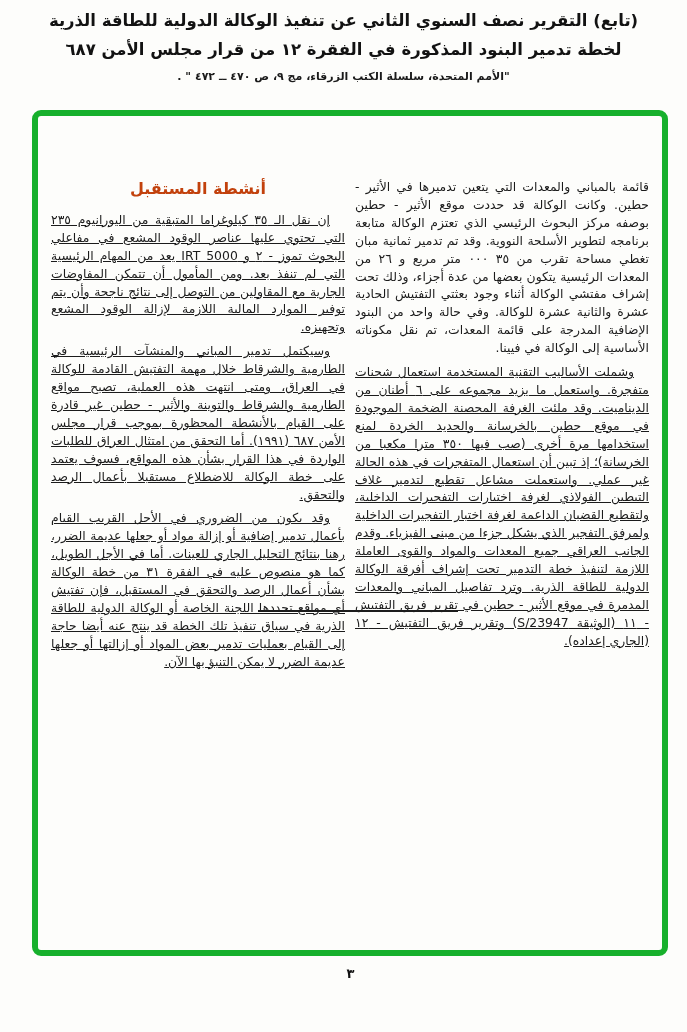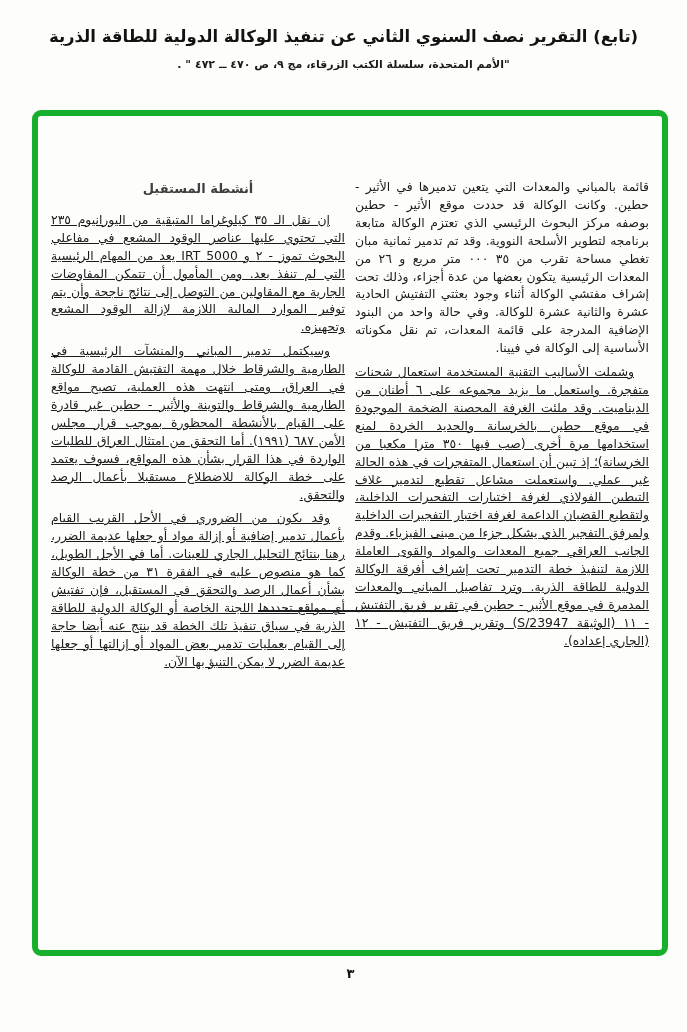--- a/index.html
+++ b/index.html
@@ -12,21 +12,21 @@
     color:#161616;
     overflow:hidden;
   }
   
   .doc-header{
     position:absolute;top:13px;left:0;right:0;
     direction:rtl;text-align:center;
   }
   .title-line{
     font-size:16.5px;font-weight:bold;line-height:1.0;
-    margin:16px 0 12px 0;color:#121212;
+    margin:0 0 12px 0;color:#121212;
     letter-spacing:0;
   }
   .source-line{
     font-size:11px;font-weight:bold;margin:2px 0 0 0;color:#1a1a1a;
   }
   
   .content-frame{
     position:absolute;left:32px;top:110px;
     width:636px;height:846px;
     border:6px solid #17b02c;
@@ -45,23 +45,23 @@
     font-size:12.4px;
     line-height:17.9px;
     text-align:justify;
     color:#1b1b1b;
   }
   .col p{margin:0 0 6px 0;}
   .col p.indent{text-indent:15px;text-decoration:underline;}
   .section-heading{
     text-align:center;
     font-weight:bold;
-    font-size:13px;
+    font-size:16px;
     margin:2px 0 13px 0;
-    color:#404040;
+    color:#c2410c;
   }
   
   .end-rule{
     position:absolute;
     left:258px;top:610px;
     width:200px;height:2px;
     background:#1c1c1c;
   }
   .page-number{
     position:absolute;
@@ -70,20 +70,21 @@
     font-size:13px;font-weight:bold;color:#111;
   }
 </style>
 </head>
 <body>
 
 <div class="page">
 
   <div class="doc-header">
     <p class="title-line">(تابع) التقرير نصف السنوي الثاني عن تنفيذ الوكالة الدولية للطاقة الذرية</p>
+    <p class="title-line">لخطة تدمير البنود المذكورة في الفقرة ١٢ من قرار مجلس الأمن ٦٨٧</p>
     <p class="source-line">"الأمم المتحدة، سلسلة الكتب الزرقاء، مج ٩، ص ٤٧٠ ــ ٤٧٢ " .</p>
   </div>
 
   <div class="content-frame">
     <div class="columns">
 
       <div class="col">
         <p>قائمة بالمباني والمعدات التي يتعين تدميرها في الأثير - حطين. وكانت الوكالة قد حددت موقع الأثير - حطين بوصفه مركز البحوث الرئيسي الذي تعتزم الوكالة متابعة برنامجه لتطوير الأسلحة النووية. وقد تم تدمير ثمانية مبان تغطي مساحة تقرب من ‪٣٥ ٠٠٠‬ متر مربع و ٢٦ من المعدات الرئيسية يتكون بعضها من عدة أجزاء، وذلك تحت إشراف مفتشي الوكالة أثناء وجود بعثتي التفتيش الحادية عشرة والثانية عشرة للوكالة. وفي حالة واحد من البنود الإضافية المدرجة على قائمة المعدات، تم نقل مكوناته الأساسية إلى الوكالة في فيينا.</p>
         <p class="indent">وشملت الأساليب التقنية المستخدمة استعمال شحنات متفجرة. واستعمل ما يزيد مجموعه على ٦ أطنان من الديناميت. وقد ملئت الغرفة المحصنة الضخمة الموجودة في موقع حطين بالخرسانة والحديد الخردة لمنع استخدامها مرة أخرى (صب فيها ٣٥٠ مترا مكعبا من الخرسانة)؛ إذ تبين أن استعمال المتفجرات في هذه الحالة غير عملي. واستعملت مشاعل تقطيع لتدمير غلاف التبطين الفولاذي لغرفة اختبارات التفجيرات الداخلية، ولتقطيع القضبان الداعمة لغرفة اختبار التفجيرات الداخلية ولمرفق التفجير الذي يشكل جزءا من مبنى الفيزياء. وقدم الجانب العراقي جميع المعدات والمواد والقوى العاملة اللازمة لتنفيذ خطة التدمير تحت إشراف أفرقة الوكالة الدولية للطاقة الذرية. وترد تفاصيل المباني والمعدات المدمرة في موقع الأثير - حطين في تقرير فريق التفتيش - ١١ (الوثيقة S/23947) وتقرير فريق التفتيش - ١٢ (الجاري إعداده).</p>
       </div>

